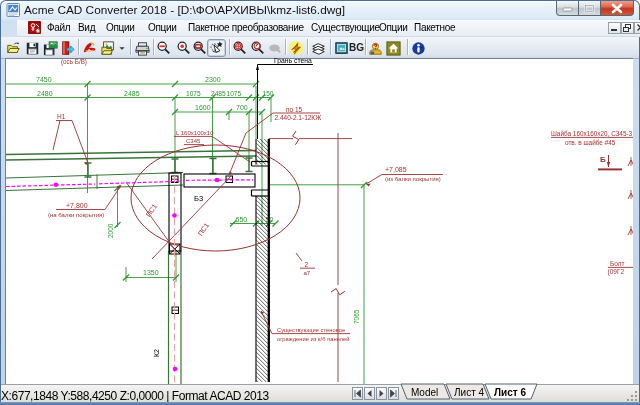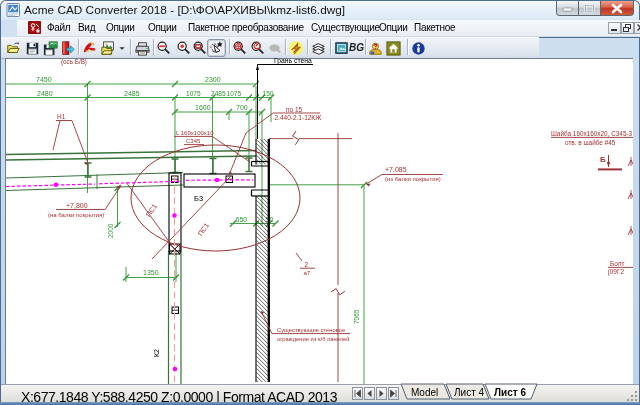--- a/index.html
+++ b/index.html
@@ -7,29 +7,29 @@
 #title .txt{position:absolute;left:24px;top:3px;font-size:12px;color:#111;white-space:nowrap;}
 #appico{position:absolute;left:6px;top:3px;width:15px;height:14px;}
 .wbtn{position:absolute;top:1px;height:15px;border:1px solid #5b666f;border-top:none;box-sizing:border-box;}
 #bmin{left:556px;width:23px;border-radius:0 0 0 4px;background:linear-gradient(#f5f7f9,#d8dde2 45%,#bcc4cc 50%,#d3dae0);}
 #bmax{left:578px;width:23px;background:linear-gradient(#f5f7f9,#d8dde2 45%,#bcc4cc 50%,#d3dae0);}
 #bclose{left:600px;width:34px;border-radius:0 0 4px 0;background:linear-gradient(#f0a088,#dd6852 40%,#c43425 55%,#cc5b3a);}
 
 #menubar{position:absolute;left:1px;top:20px;width:638px;height:16px;background:linear-gradient(#f8fafc,#e8edf4);border-bottom:1px solid #d4dae3;font-size:10px;letter-spacing:-0.3px;color:#000;margin-left:16px;}
 #menubar span{position:absolute;top:2px;}
 
-#toolbar{position:absolute;left:1px;top:37px;width:538px;height:21px;background:linear-gradient(#f2f5fa,#dde4ee 85%,#d2dae7);border-bottom:1px solid #a9b4c4;font-style:italic;}
+#toolbar{position:absolute;left:1px;top:37px;width:638px;height:21px;background:linear-gradient(#f2f5fa,#dde4ee 85%,#d2dae7);border-bottom:1px solid #a9b4c4;}
 .sep{position:absolute;top:2px;width:1px;height:16px;background:#a8b2c2;box-shadow:1px 0 0 #fff;}
 .ticon{position:absolute;top:4px;width:15px;height:15px;}
 
 #canvas{position:absolute;left:5px;top:58px;width:628px;height:326px;background:#fff;overflow:hidden;box-shadow:inset 1px 1px 0 #6f7f91;}
 #cad{position:absolute;left:-5px;top:-58px;width:640px;height:405px;}
 
 #status{position:absolute;left:1px;top:384px;width:638px;height:18px;background:linear-gradient(#f4f4f2,#dddcd8);border-top:1px solid #9aa0aa;font-size:11px;color:#000;}
-#status .xy{position:absolute;left:20px;top:4px;font-size:14px;letter-spacing:-0.45px;}
+#status .xy{position:absolute;left:0;top:4px;font-size:12px;letter-spacing:-0.45px;}
 #tabs{position:absolute;left:344px;top:0px;height:17px;}
 .navb{position:absolute;top:2px;width:11px;height:13px;background:linear-gradient(#fdfdfd,#d9dde2);border:1px solid #8b939e;box-sizing:border-box;font-size:8px;color:#333;text-align:center;line-height:11px;}
 #brdr-bot{position:absolute;left:0;top:402px;width:640px;height:3px;background:linear-gradient(#7aa0cc,#4a7099);}
 .mdib{position:absolute;top:2px;width:13px;height:12px;border:1px solid #98a0ac;background:linear-gradient(#fcfdfe,#dfe4ea);box-sizing:border-box;}
 </style></head>
 <body>
 <div id="win"></div>
 <div id="title">
   <svg id="appico" viewBox="0 0 15 14">
       <rect x="1" y="0.5" width="12.5" height="13" rx="1" fill="#fdfefe" stroke="#6a88a8" stroke-width="1"></rect>

